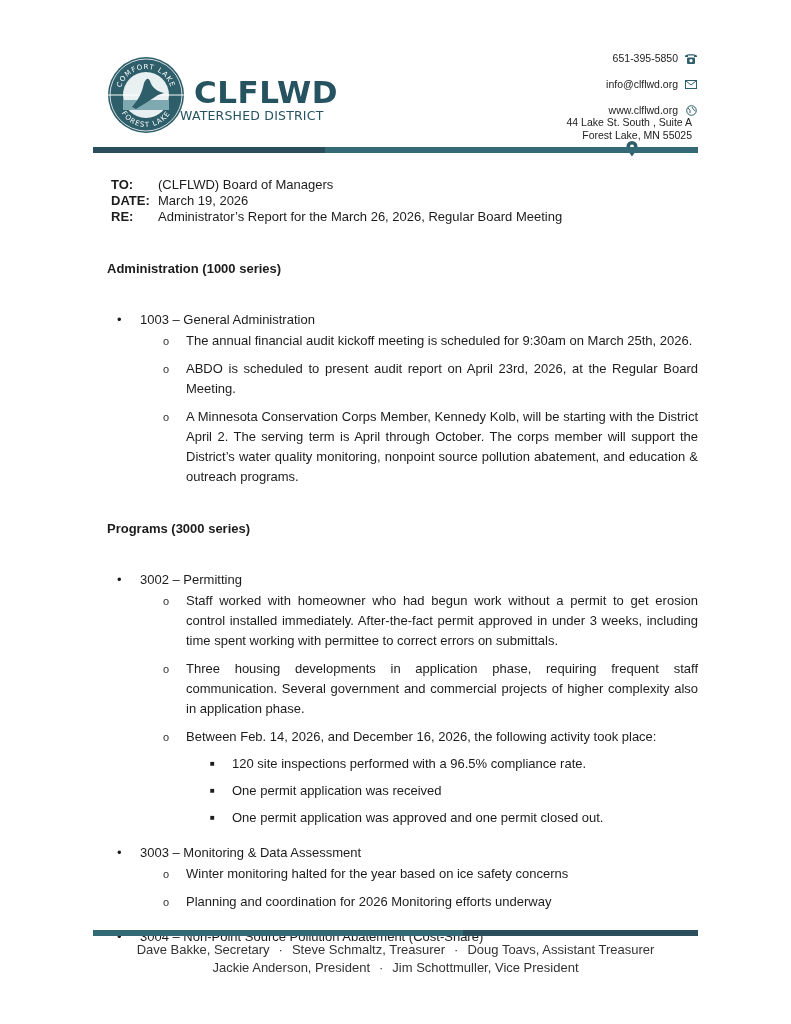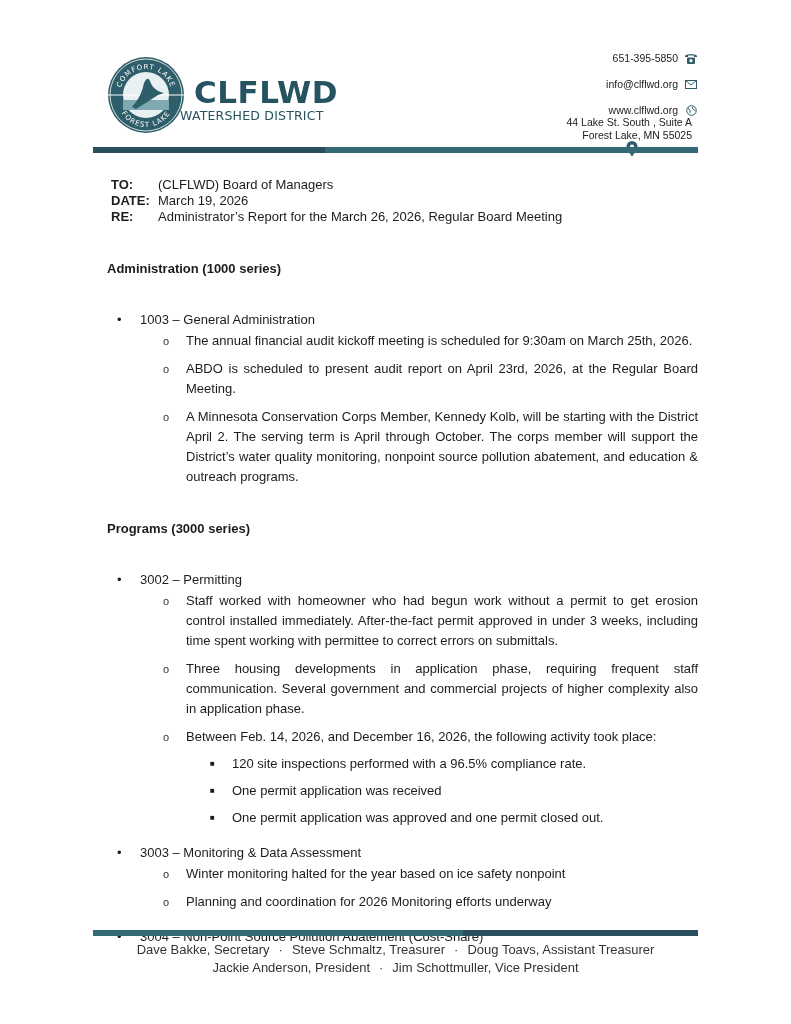--- a/index.html
+++ b/index.html
@@ -151,21 +151,21 @@
   <div style="height:19px"></div>
   <div class="l1"><span class="bullet">•</span><span>3002 – Permitting</span></div>
   <div class="l2" style="margin-top:2px"><span class="bullet">o</span><span>Staff worked with homeowner who had begun work without a permit to get erosion control installed immediately. After-the-fact permit approved in under 3 weeks, including time spent working with permittee to correct errors on submittals.</span></div>
   <div class="l2" style="margin-top:8px"><span class="bullet">o</span><span>Three housing developments in application phase, requiring frequent staff communication. Several government and commercial projects of higher complexity also in application phase.</span></div>
   <div class="l2" style="margin-top:8px"><span class="bullet">o</span><span>Between Feb. 14, 2026, and December 16, 2026, the following activity took place:</span></div>
   <div class="l3" style="margin-top:8px"><span class="bullet">■</span><span>120 site inspections performed with a 96.5% compliance rate.</span></div>
   <div class="l3" style="margin-top:9px"><span class="bullet">■</span><span>One permit application was received</span></div>
   <div class="l3" style="margin-top:9px"><span class="bullet">■</span><span>One permit application was approved and one permit closed out.</span></div>
 
   <div class="l1" style="margin-top:17px"><span class="bullet">•</span><span>3003 – Monitoring &amp; Data Assessment</span></div>
-  <div class="l2" style="margin-top:2px"><span class="bullet">o</span><span>Winter monitoring halted for the year based on ice safety nonpoint</span></div>
+  <div class="l2" style="margin-top:2px"><span class="bullet">o</span><span>Winter monitoring halted for the year based on ice safety concerns</span></div>
   <div class="l2" style="margin-top:8px"><span class="bullet">o</span><span>Planning and coordination for 2026 Monitoring efforts underway</span></div>
 
   <div class="l1" style="margin-top:16px"><span class="bullet">•</span><span>3004 – Non-Point Source Pollution Abatement (Cost-Share)</span></div>
 </div>
 
 <div class="bar bar-bot">
     <div class="seg1"></div>
     <div class="seg2"></div>
   </div>
 

